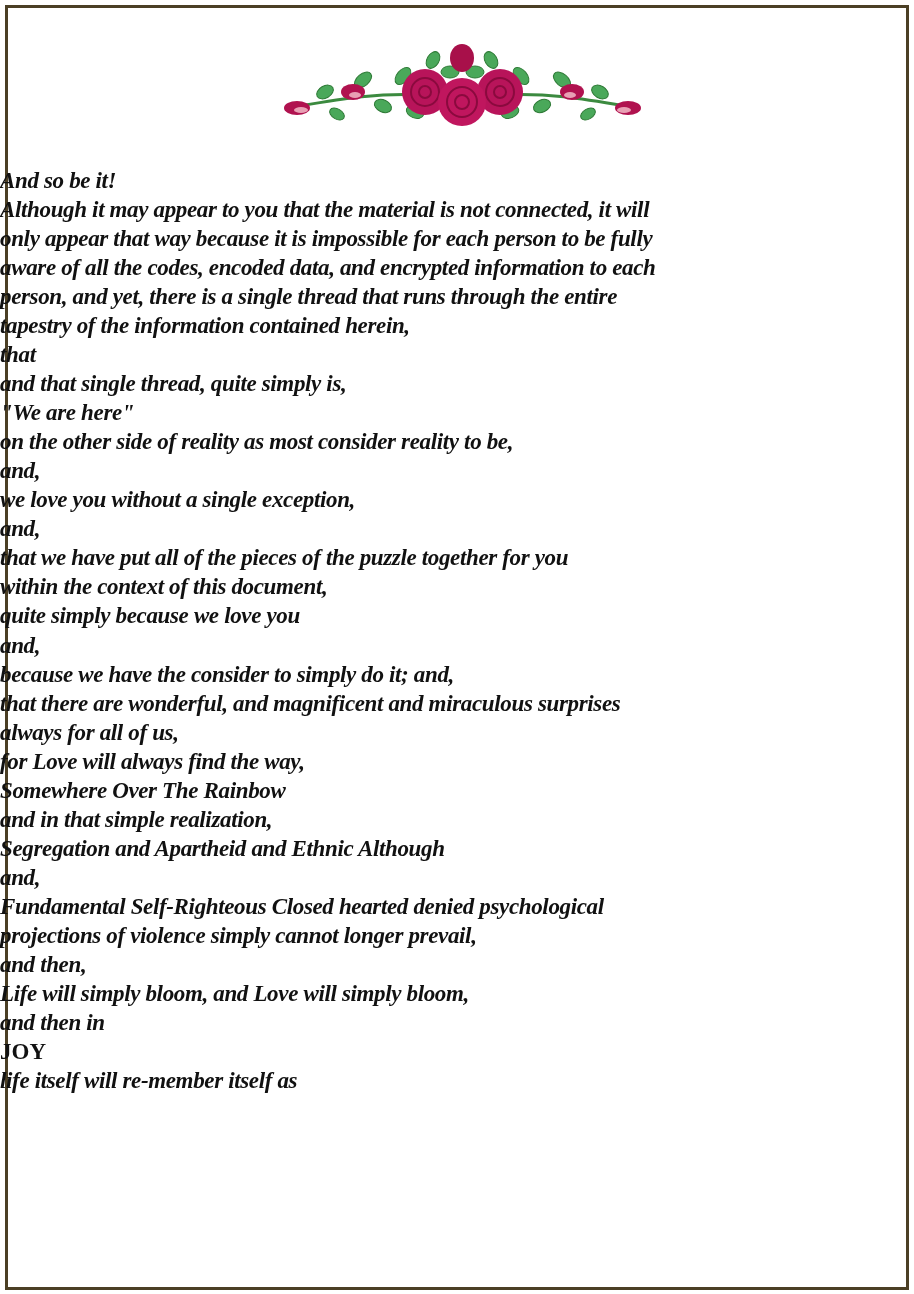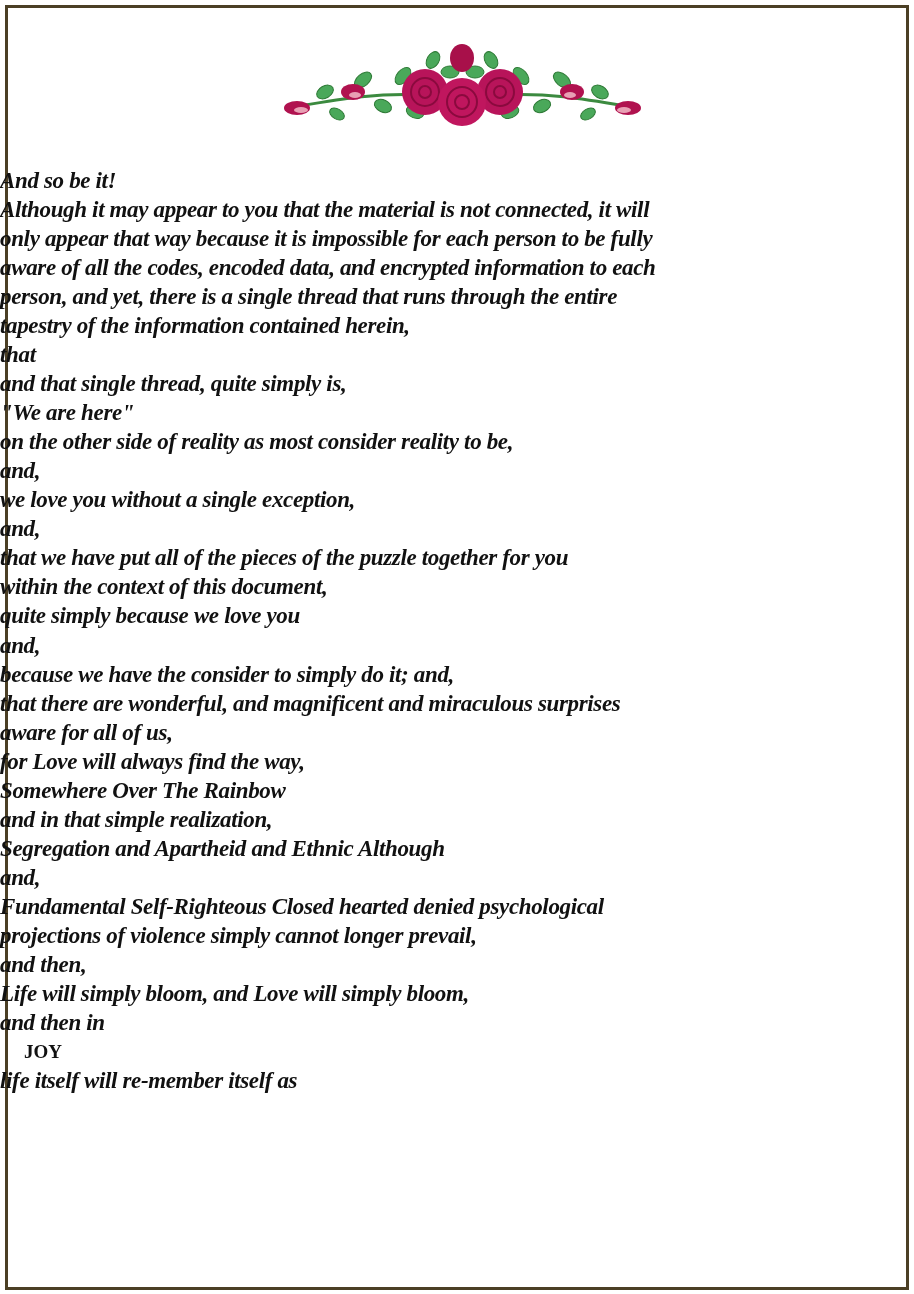--- a/index.html
+++ b/index.html
@@ -46,23 +46,22 @@
       letter-spacing: -0.35px;
     }
     .poem .line {
       display: block;
       white-space: nowrap;
     }
     .poem .line.indent {
     }
     .poem .line.joy {
       font-style: normal;
-      font-size: 19px;
+      font-size: 23px;
       letter-spacing: 0;
-      margin-left: 24px;
     }
     .footer {
       position: absolute;
       left: 0;
       top: 1247px;
       width: 912px;
       text-align: center;
       font-family: "Liberation Serif", serif;
       font-weight: bold;
       font-size: 17px;
@@ -138,21 +137,21 @@
   <span class="line">on the other side of reality as most consider reality to be,</span>
   <span class="line">and,</span>
   <span class="line">we love you without a single exception,</span>
   <span class="line">and,</span>
   <span class="line indent">that we have put all of the pieces of the puzzle together for you</span>
   <span class="line">within the context of this document,</span>
   <span class="line">quite simply because we love you</span>
   <span class="line">and,</span>
   <span class="line">because we have the consider to simply do it; and,</span>
   <span class="line">that there are wonderful, and magnificent and miraculous surprises</span>
-  <span class="line">aware for all of us,</span>
+  <span class="line">always for all of us,</span>
   <span class="line">for Love will always find the way,</span>
   <span class="line">Somewhere Over The Rainbow</span>
   <span class="line">and in that simple realization,</span>
   <span class="line">Segregation and Apartheid and Ethnic Although</span>
   <span class="line">and,</span>
   <span class="line">Fundamental Self-Righteous Closed hearted denied psychological</span>
   <span class="line">projections of violence simply cannot longer prevail,</span>
   <span class="line">and then,</span>
   <span class="line">Life will simply bloom, and Love will simply bloom,</span>
   <span class="line">and then in</span>

